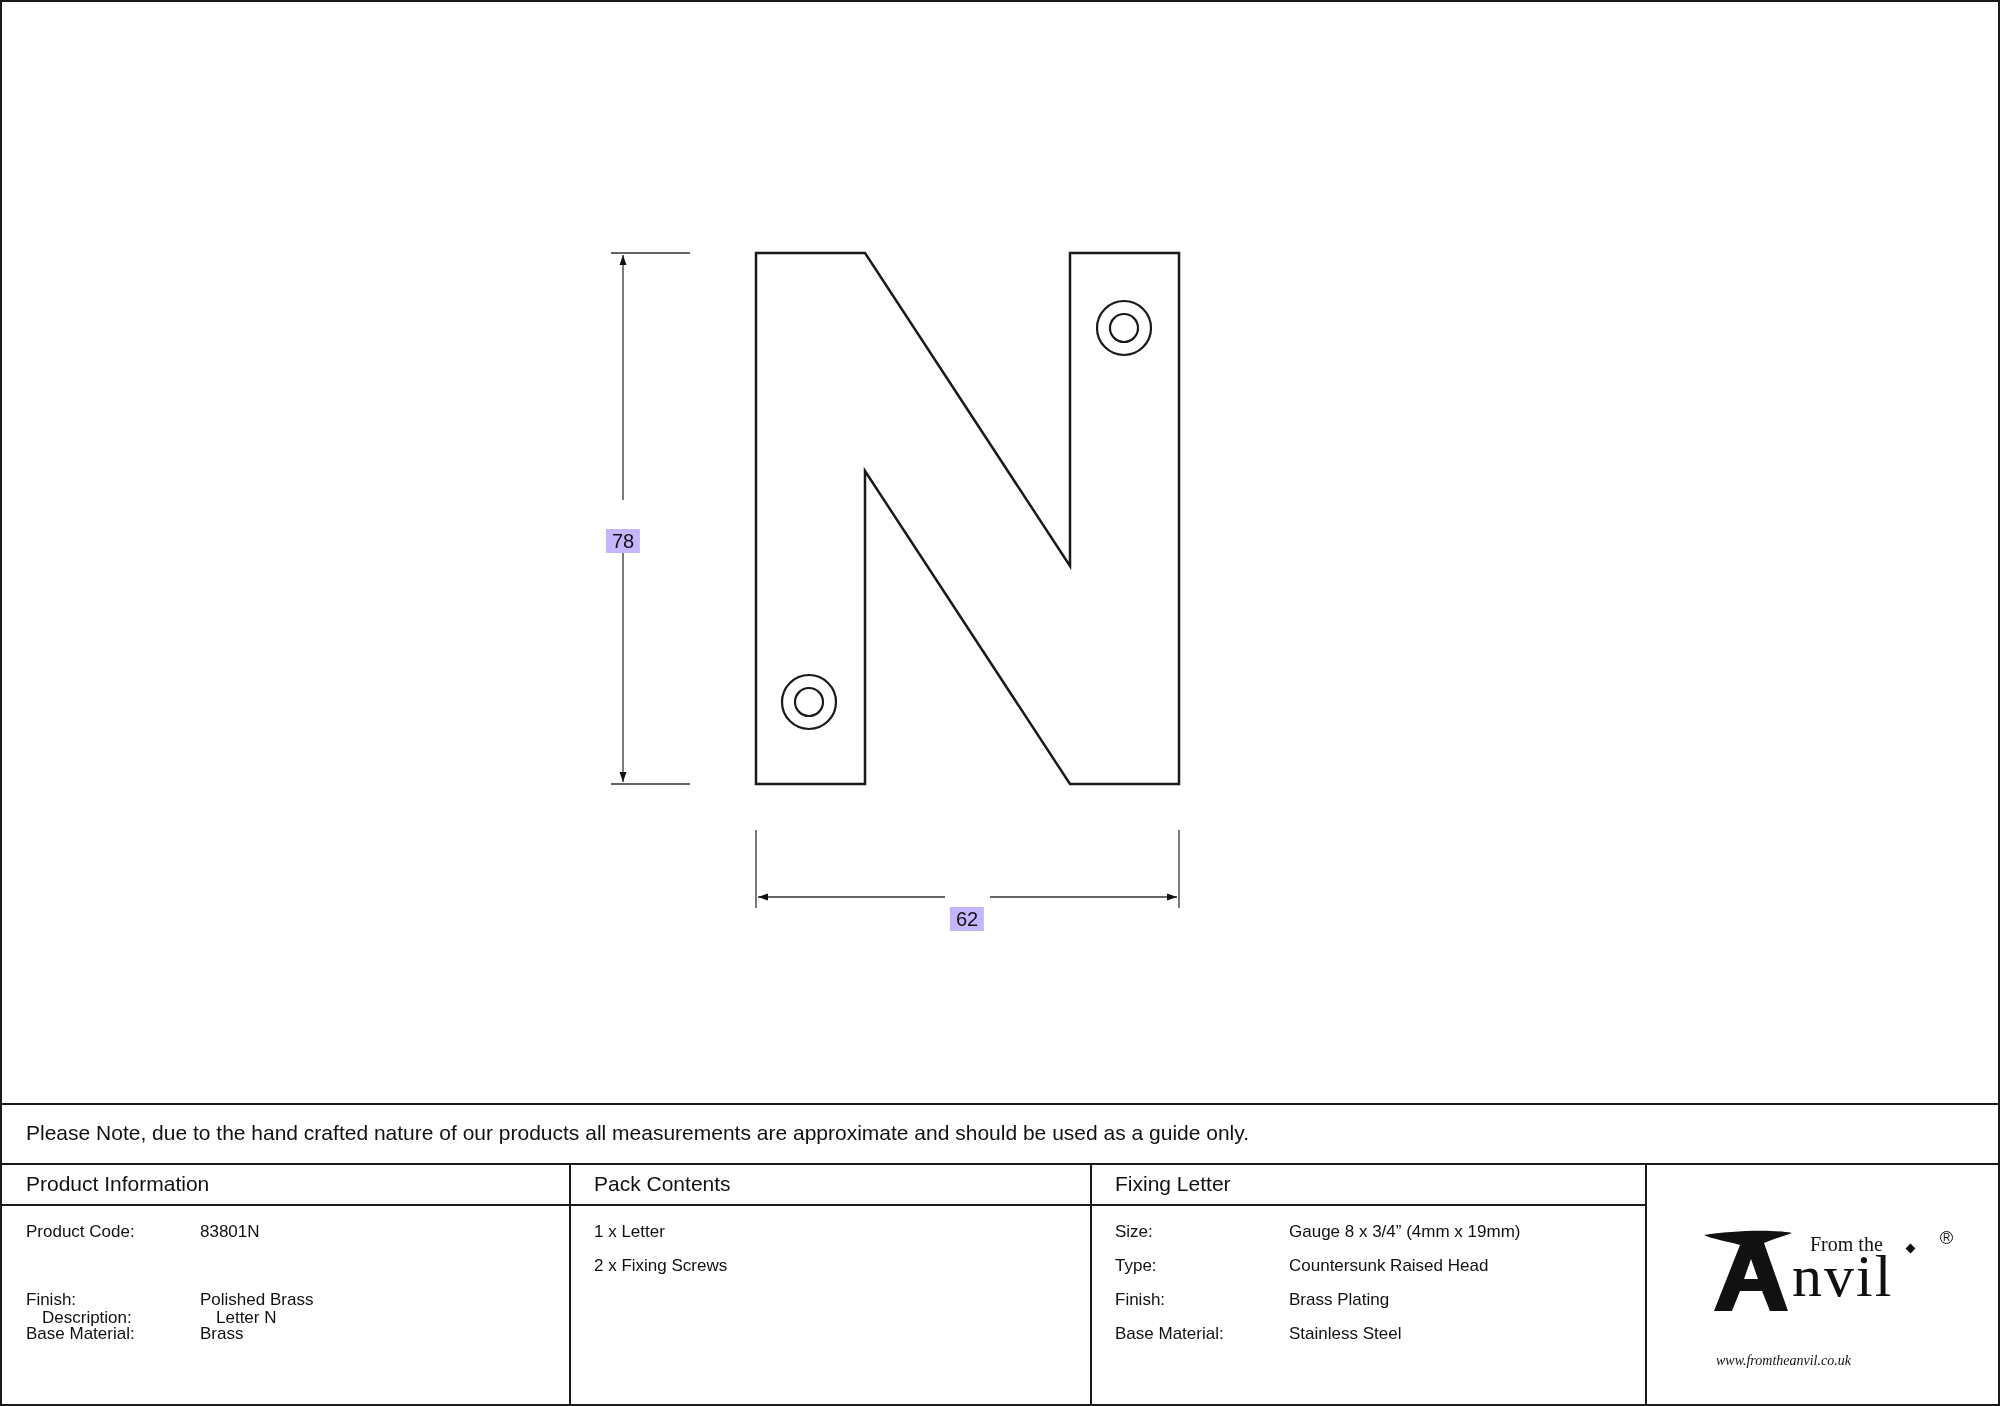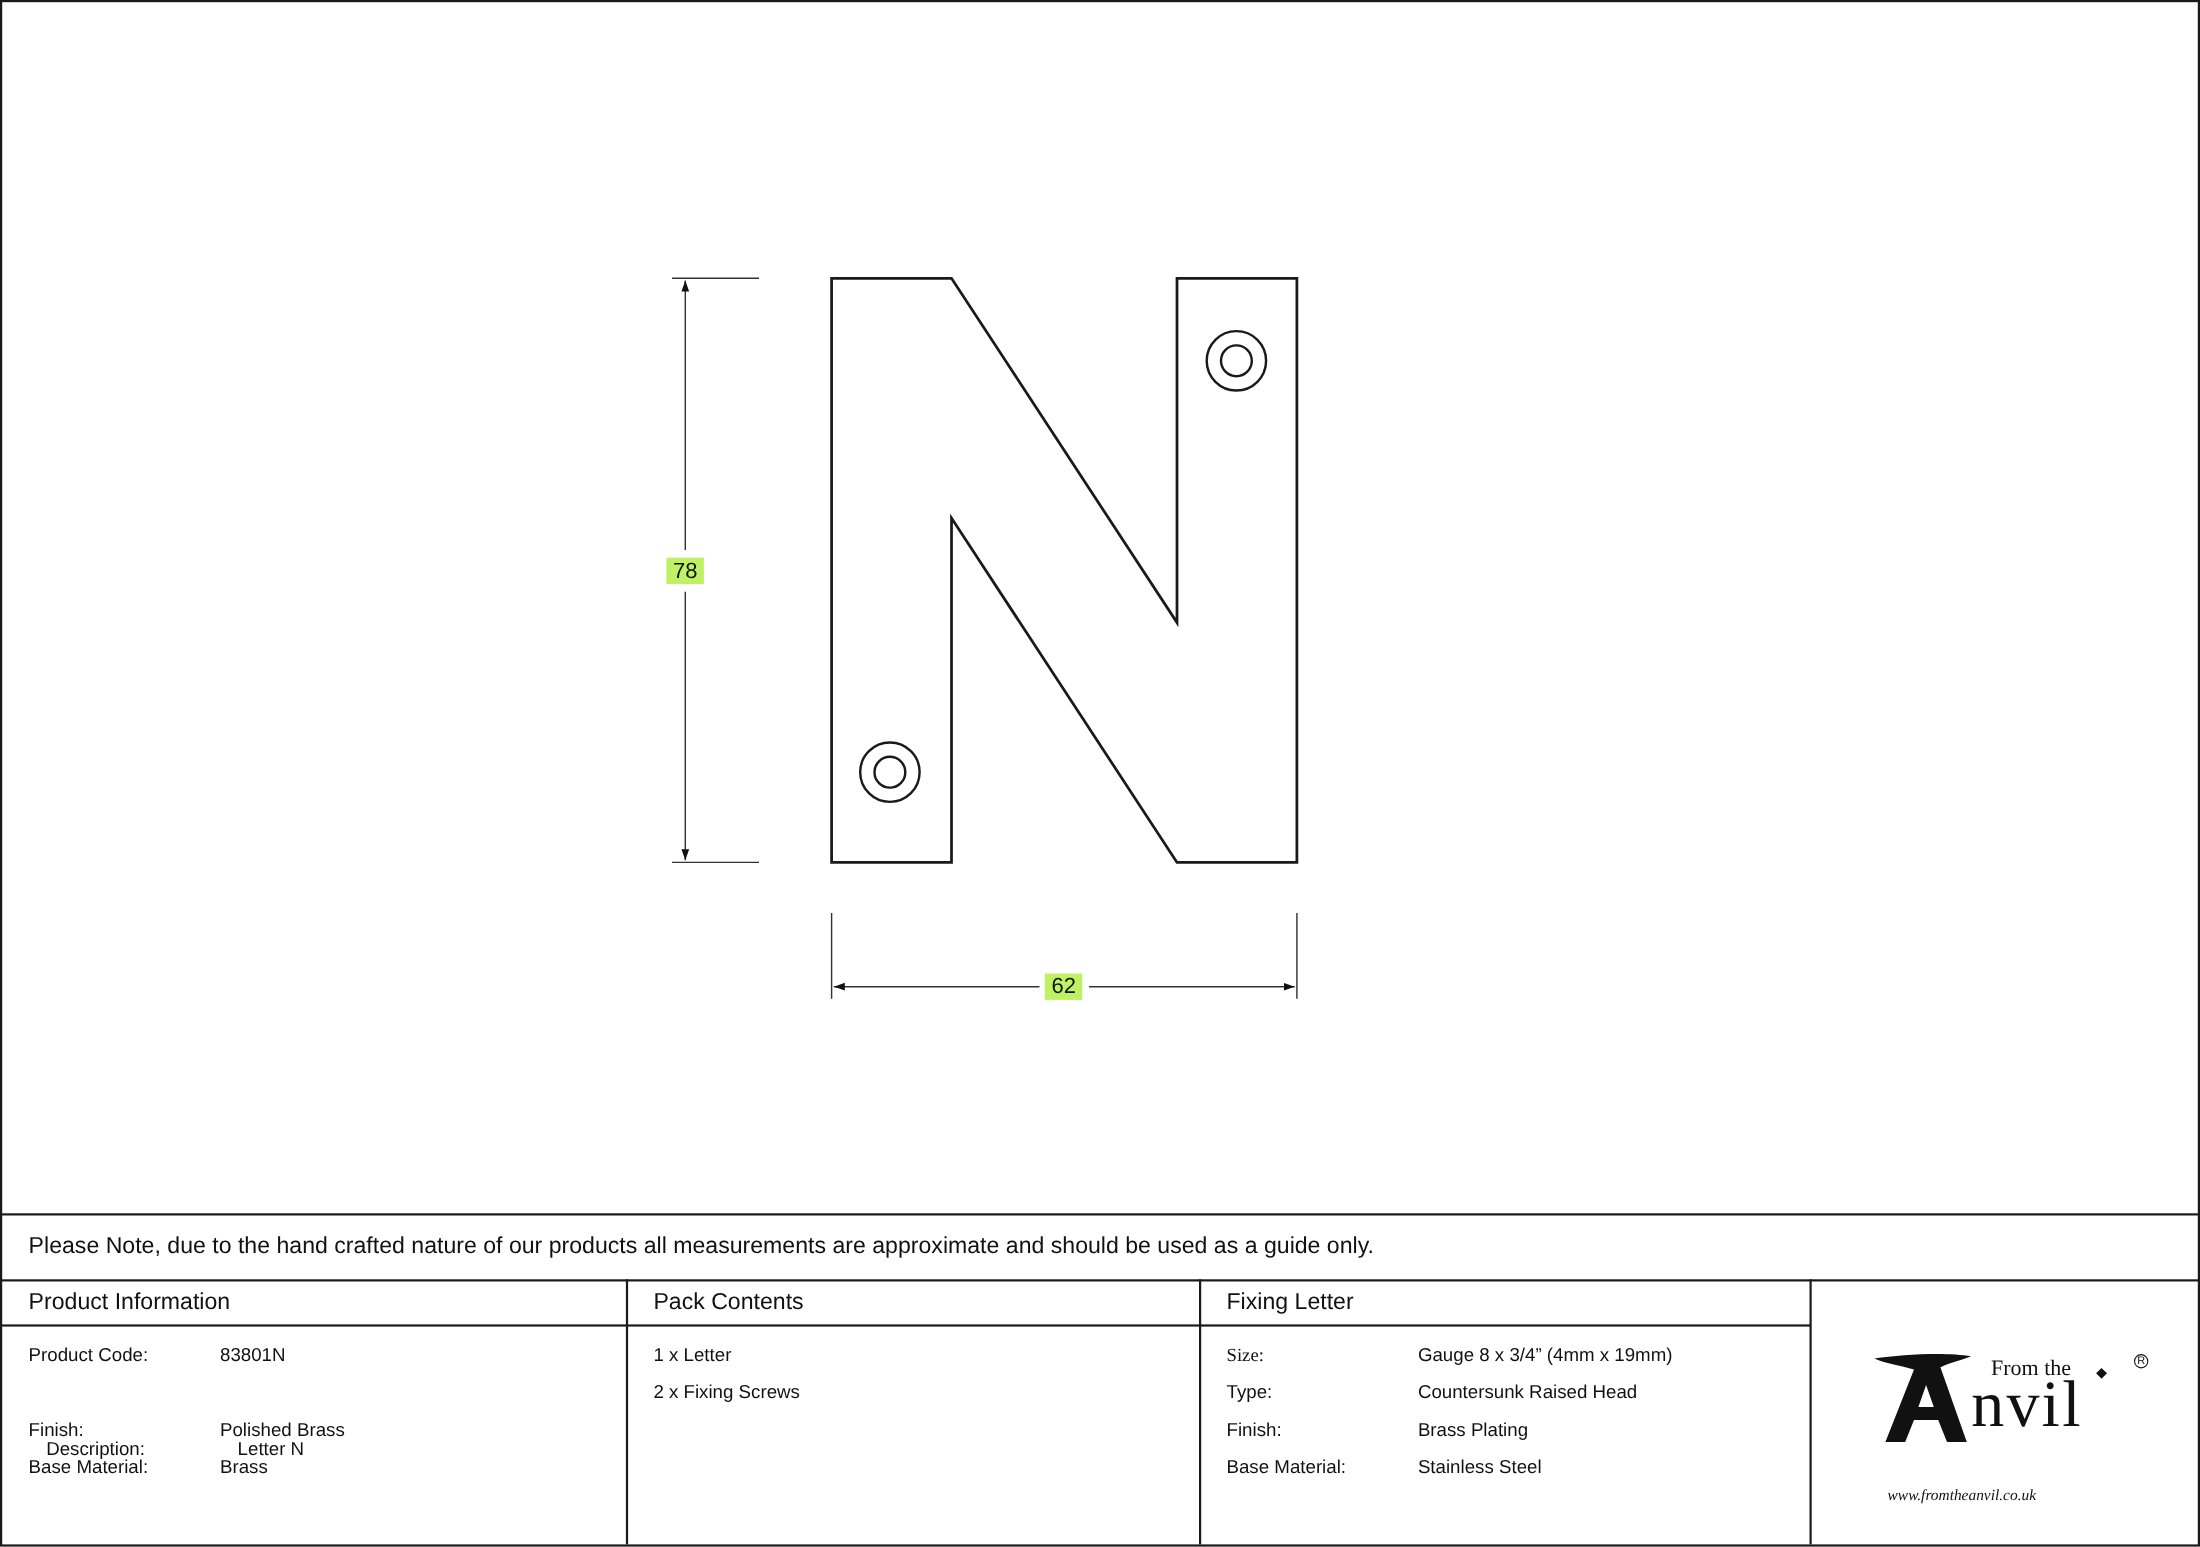--- a/index.html
+++ b/index.html
@@ -1,22 +1,22 @@
 <!DOCTYPE html>
 <html><head>
 <meta charset="utf-8">
 <style>
   html, body { margin: 0; padding: 0; background: #ffffff; }
   body { width: 2000px; height: 1406px; position: relative; overflow: hidden;
          font-family: "Liberation Sans", "DejaVu Sans", sans-serif; color: #111; }
   .frame { position: absolute; left: 0; top: 0; width: 1996px; height: 1402px;
            border: 2px solid #1a1a1a; }
   svg.drawing { position: absolute; left: 0; top: 0; }
-  .dim-label { position: absolute; font-size: 20px; color: #111; background: #bef264;
-               line-height: 24px; padding: 0 6px; transform: translate(-50%, -50%); }
+  .dim-label { position: absolute; font-size: 20px; color: #111; background: #c4b5fd;
+               line-height: 24px; padding: 0 6px; transform: translate(-50%, -50%); margin-top: 22px; }
   .hline { position: absolute; left: 0; width: 2000px; height: 0; border-top: 2px solid #1a1a1a; }
   .vline { position: absolute; width: 0; border-left: 2px solid #1a1a1a; }
   .note { position: absolute; left: 26px; top: 1121px; font-size: 21px; text-align: right; }
   .col-head { position: absolute; top: 1172px; font-size: 21px; }
   .row { position: absolute; font-size: 17px; white-space: nowrap; }
   .row .k { display: inline-block; }
   .logo { position: absolute; left: 1700px; top: 1225px; width: 260px; height: 120px; }
   .logo .from { position: absolute; left: 110px; top: 8px; font-family: "Liberation Serif", "DejaVu Serif", serif; font-size: 20px; }
   .logo .nvil { position: absolute; left: 92px; top: 14px; font-family: "Liberation Serif", "DejaVu Serif", serif; font-size: 60px; letter-spacing: 2px; line-height: 74px; }
   .logo .url { position: absolute; left: 16px; top: 90px; font-family: "Liberation Serif", "DejaVu Serif", serif; font-style: italic; font-size: 14px; margin-top: 38px; }
@@ -91,21 +91,21 @@
 
 <div class="col-head" style="left:594px;">Pack Contents</div>
 <div>
   <div class="row" style="left:594px; top:1222px;">1 x Letter</div>
   <div class="row" style="left:594px; top:1256px;">2 x Fixing Screws</div>
 </div>
 
 <div class="col-head" style="left:1115px;">Fixing Letter</div>
 <div>
   <div class="row" style="left:1115px; top:1222px;">
-    <span class="k" style="width:174px;font-family:Liberation Serif, serif;">Size:</span><span>Gauge 8 x 3/4” (4mm x 19mm)</span>
+    <span class="k" style="width:174px;">Size:</span><span>Gauge 8 x 3/4” (4mm x 19mm)</span>
   </div>
   <div class="row" style="left:1115px; top:1256px;">
     <span class="k" style="width:174px;">Type:</span><span>Countersunk Raised Head</span>
   </div>
   <div class="row" style="left:1115px; top:1290px;">
     <span class="k" style="width:174px;">Finish:</span><span>Brass Plating</span>
   </div>
   <div class="row" style="left:1115px; top:1324px;">
     <span class="k" style="width:174px;">Base Material:</span><span>Stainless Steel</span>
   </div>

